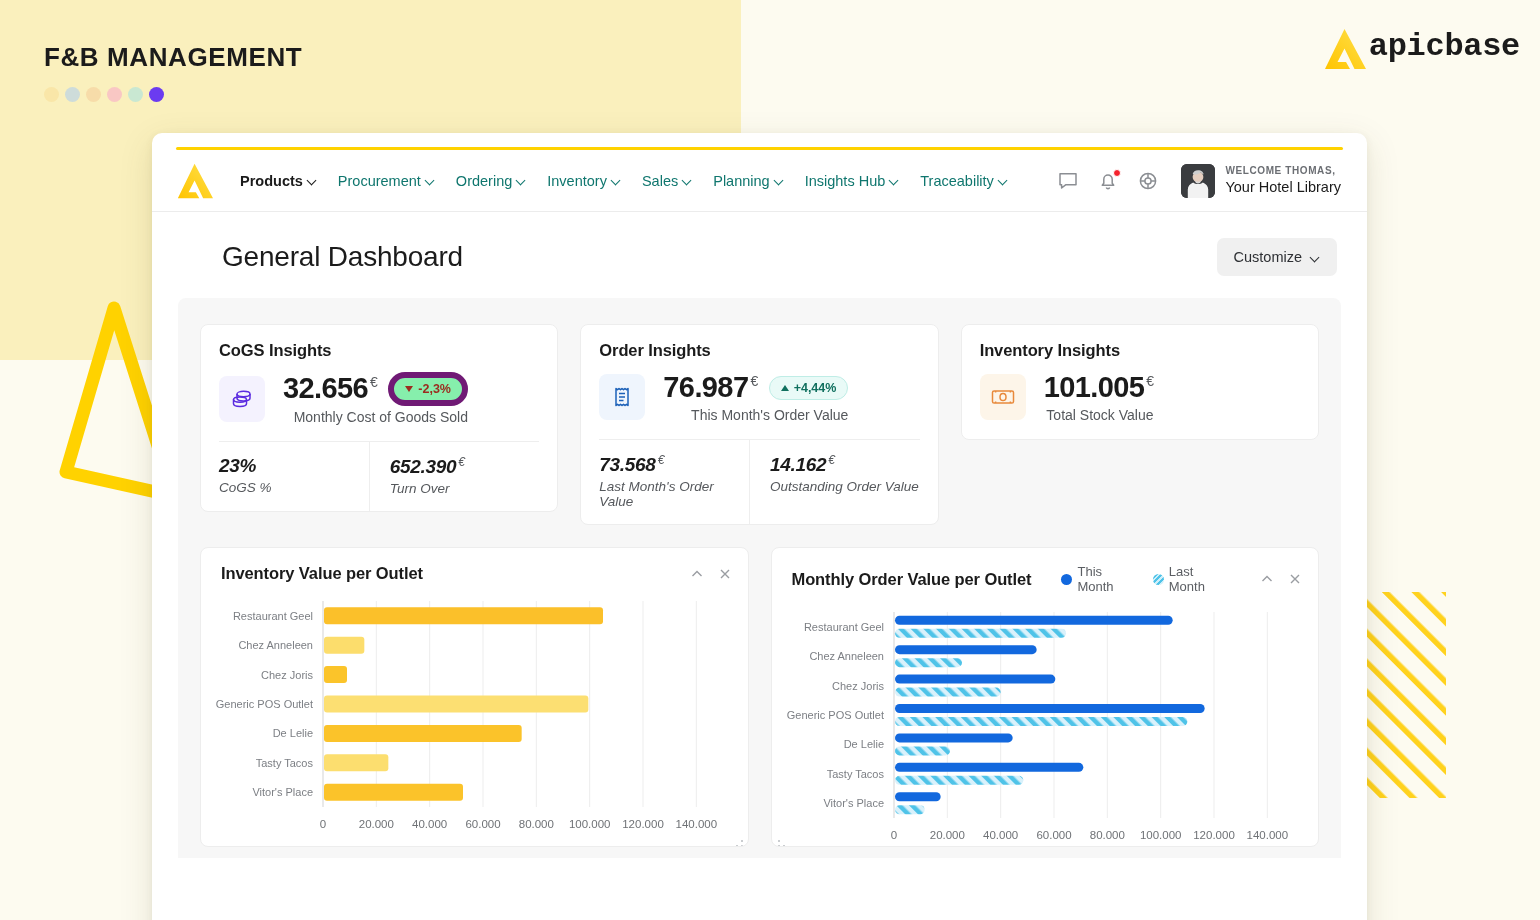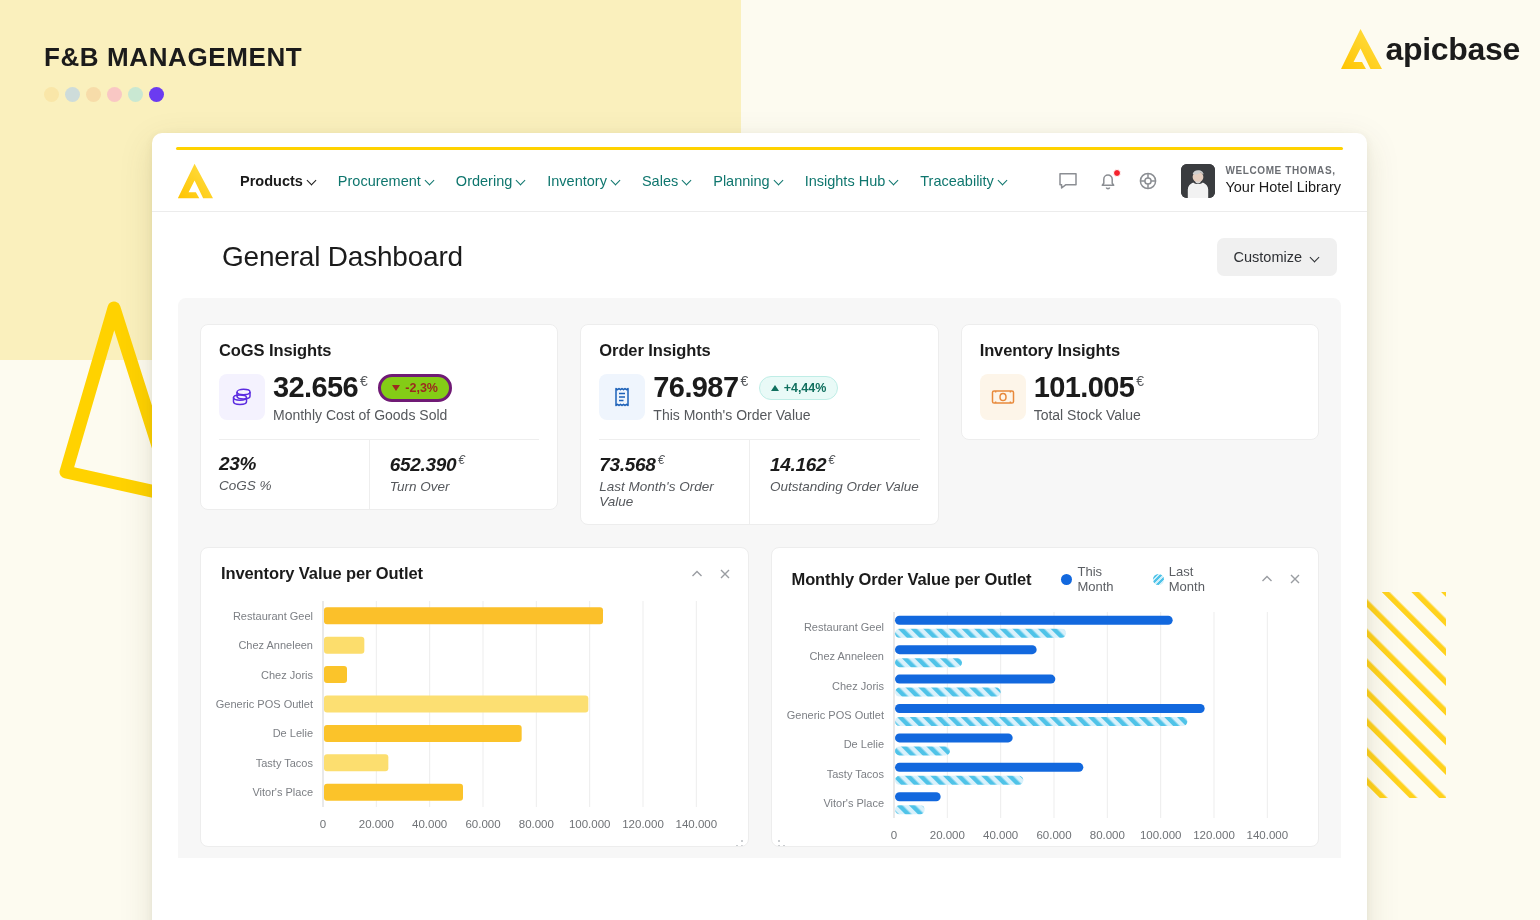--- a/index.html
+++ b/index.html
@@ -23,21 +23,21 @@
 
   
   .page-header { position: absolute; left: 0; top: 0; width: 1540px; height: 133px; }
   .ph-title {
     position: absolute; left: 44px; top: 42px;
     font-size: 26px; font-weight: 700; letter-spacing: .6px; color: #1b1b1b;
   }
   .ph-dots { position: absolute; left: 44px; top: 87px; display: flex; gap: 6px; }
   .ph-dots i { width: 15px; height: 15px; border-radius: 50%; display: block; }
 
-  .brand { position: absolute; right: 20px; top: 28px; display: flex; align-items: center; gap: 2px; }
+  .brand { position: absolute; right: 20px; top: 28px; display: flex; align-items: flex-start; gap: 2px; font-family: Liberation Mono, monospace; }
   .brand-mark { width: 44px; height: 42px; display: block; }
   .brand-name { font-size: 32px; font-weight: 700; color: #1b1b1b; letter-spacing: -.3px; }
 
   
   .app-window {
     position: absolute; left: 152px; top: 133px; width: 1215px; height: 905px;
     background: #ffffff; border-radius: 10px;
     box-shadow: 0 10px 34px rgba(80,72,20,.13), 0 2px 8px rgba(80,72,20,.07);
     overflow: hidden;
   }
@@ -97,33 +97,33 @@
     margin: 0 26px; background: #F7F7F7; border-radius: 8px 8px 0 0;
     padding: 26px 22px 0 22px; height: 560px; overflow: hidden;
   }
   .kpi-row { display: flex; gap: 22px; align-items: flex-start; }
   .kpi-card {
     background: #fff; border: 1px solid #ededed; border-radius: 8px;
     padding: 16px 18px 0 18px; flex: 1;
   }
   .kpi-card.short { align-self: flex-start; }
   .kpi-head { font-size: 16.5px; font-weight: 700; color: #1b1b1b; letter-spacing: -.1px; }
-  .kpi-main { display: flex; align-items: center; gap: 8px; margin-top: 12px; padding-bottom: 16px; }
+  .kpi-main { display: flex; align-items: center; gap: 18px; margin-top: 12px; padding-bottom: 16px; text-align: right; }
   .kpi-ico { width: 46px; height: 46px; border-radius: 8px; display: flex; align-items: center; justify-content: center; flex: none; }
   .kpi-ico svg { display: block; }
   .kpi-val-wrap { min-width: 0; }
   .kpi-val-line { display: flex; align-items: center; gap: 11px; }
   .kpi-val { font-size: 29px; font-weight: 700; color: #1b1b1b; letter-spacing: -.6px; line-height: 1.1; }
   .eur { font-size: 14px; font-weight: 400; color: #55585c; margin-left: 2px; vertical-align: super; }
   .kpi-sub { font-size: 14px; color: #55585c; margin-top: 3px; }
   .delta {
     display: inline-flex; align-items: center; gap: 5px;
     border-radius: 20px; padding: 4px 11px; font-size: 12.5px; font-weight: 700;
   }
-  .delta.down { background: #84cc16; border: 3px solid #701a75; color: #9B2C1F; }
+  .delta.down { background: #86efac; border: 6px solid #701a75; color: #9B2C1F; }
   .delta.up { background: #E9FAF7; border: 1px solid #BFEDE6; color: #11705F; }
   .tri { width: 0; height: 0; border-left: 4.5px solid transparent; border-right: 4.5px solid transparent; }
   .tri.d { border-top: 6px solid currentColor; }
   .tri.u { border-bottom: 6px solid currentColor; }
   .kpi-foot { display: flex; border-top: 1px solid #eee; font-style: italic; }
   .kpi-foot > div { flex: 1; padding: 13px 0 15px 0; }
   .kpi-foot > div + div { border-left: 1px solid #eee; padding-left: 20px; }
   .kf-val { font-size: 19px; font-weight: 700; color: #1b1b1b; letter-spacing: -.3px; }
   .kf-val .eur { font-size: 12px; }
   .kf-lab { font-size: 13.5px; color: #55585c; margin-top: 3px; }

